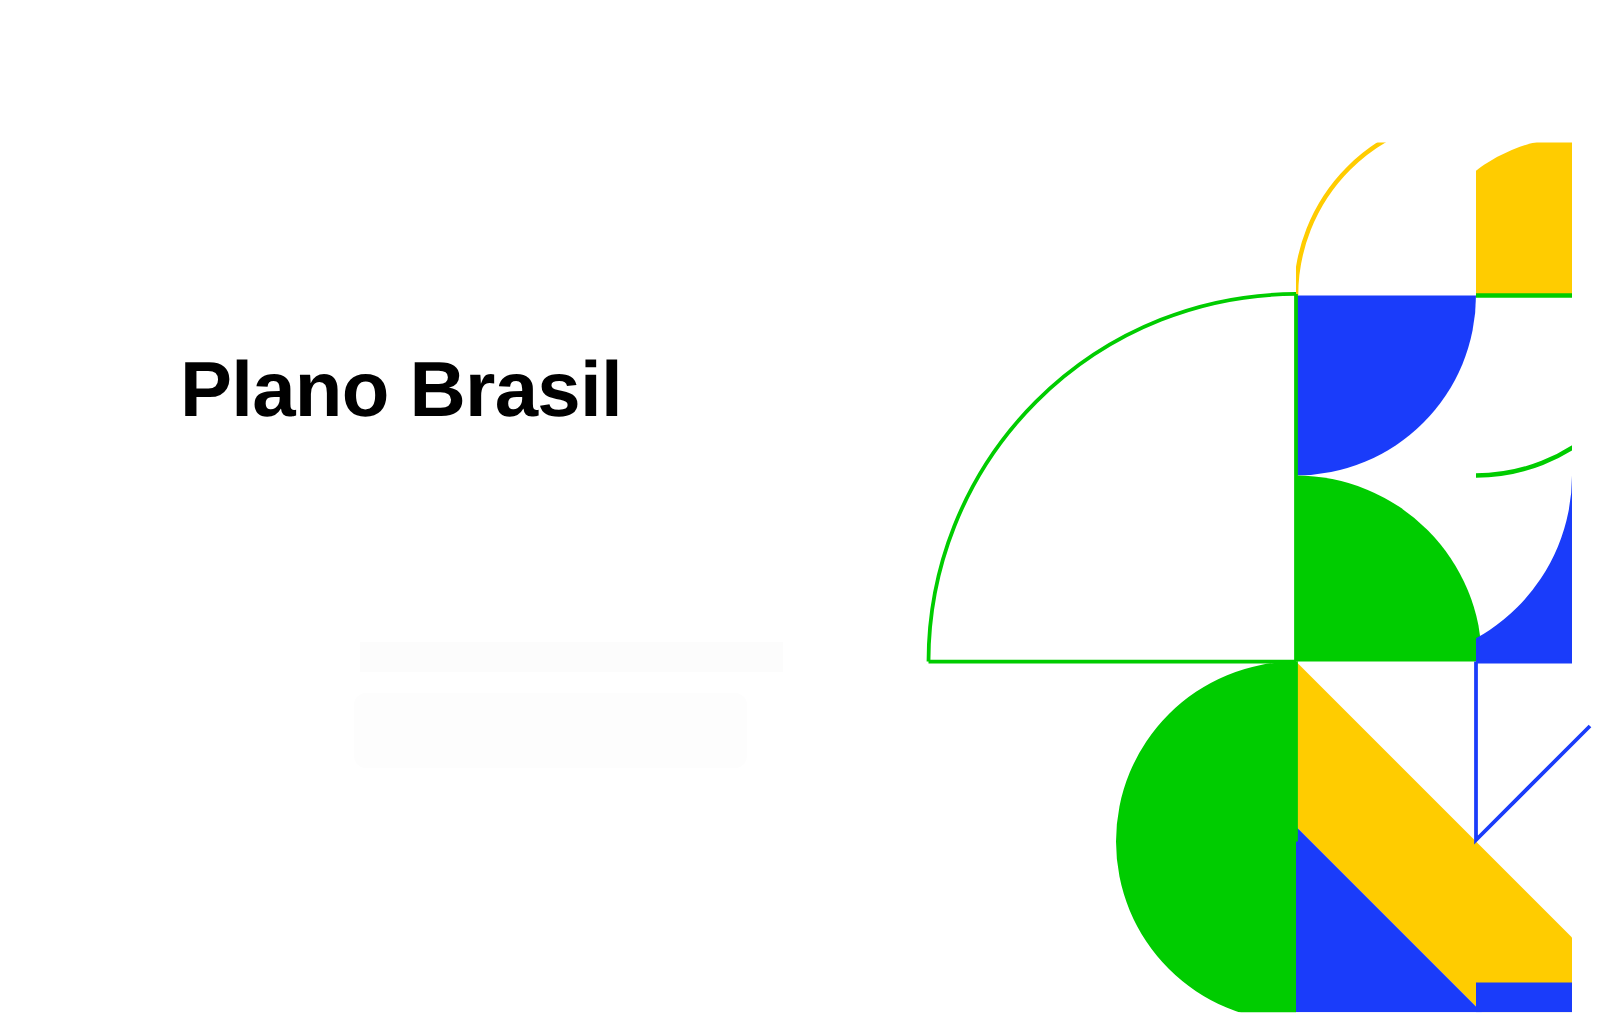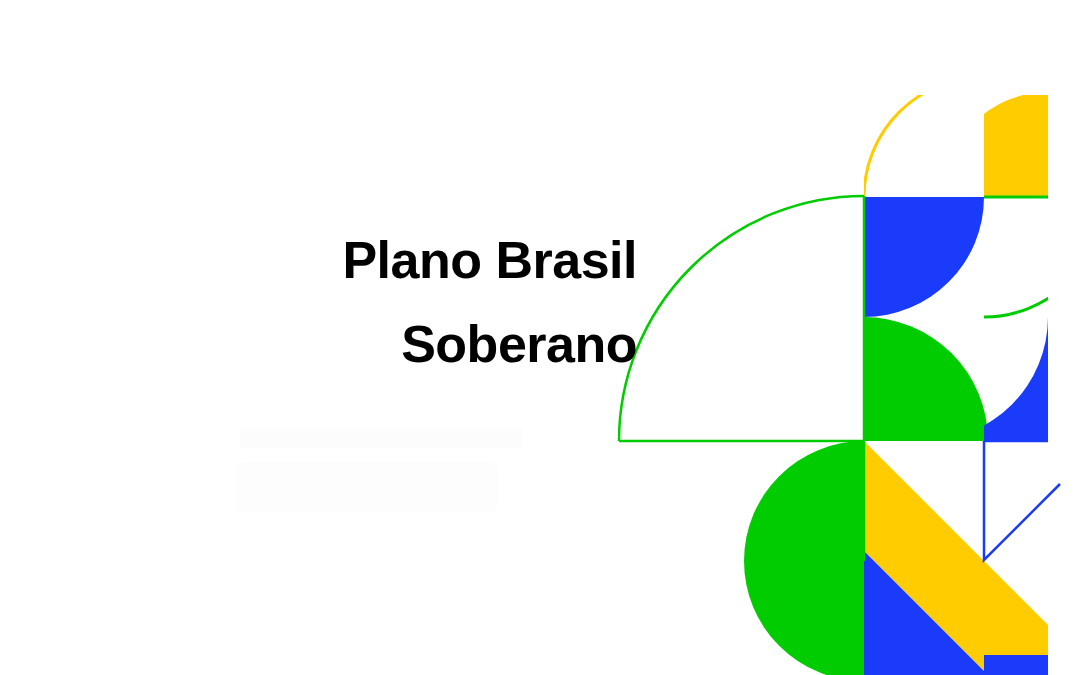--- a/index.html
+++ b/index.html
@@ -15,24 +15,24 @@
     position: relative;
     width: 1080px;
     height: 675px;
     background: #ffffff;
     overflow: hidden;
   }
 
   
   #title-block {
     position: absolute;
-    left: 137px;
+    left: 120px;
     top: 218px;
     width: 500px;
-    text-align: right;
+    text-align: left;
   }
   #title-block .line {
     display: block;
     font-family: "Liberation Sans", sans-serif;
     font-weight: bold;
     font-size: 52px;
     line-height: 1.62;
     letter-spacing: -0.5px;
     color: #000000;
     white-space: nowrap;
@@ -138,19 +138,18 @@
         <rect x="984" y="197" width="64" height="244"></rect>
       </clipPath>
       <clipPath id="clip-artwork-lower">
         <rect x="864" y="441" width="184" height="234"></rect>
       </clipPath>
     </defs>
   </svg>
 
   <div id="title-block">
     <span class="line">Plano Brasil</span>
-    <span class="line">Soberano</span>
   </div>
 
   <div id="subtitle-placeholder"></div>
   <div id="cta-placeholder"></div>
 
 </div>
 
 </body></html>

